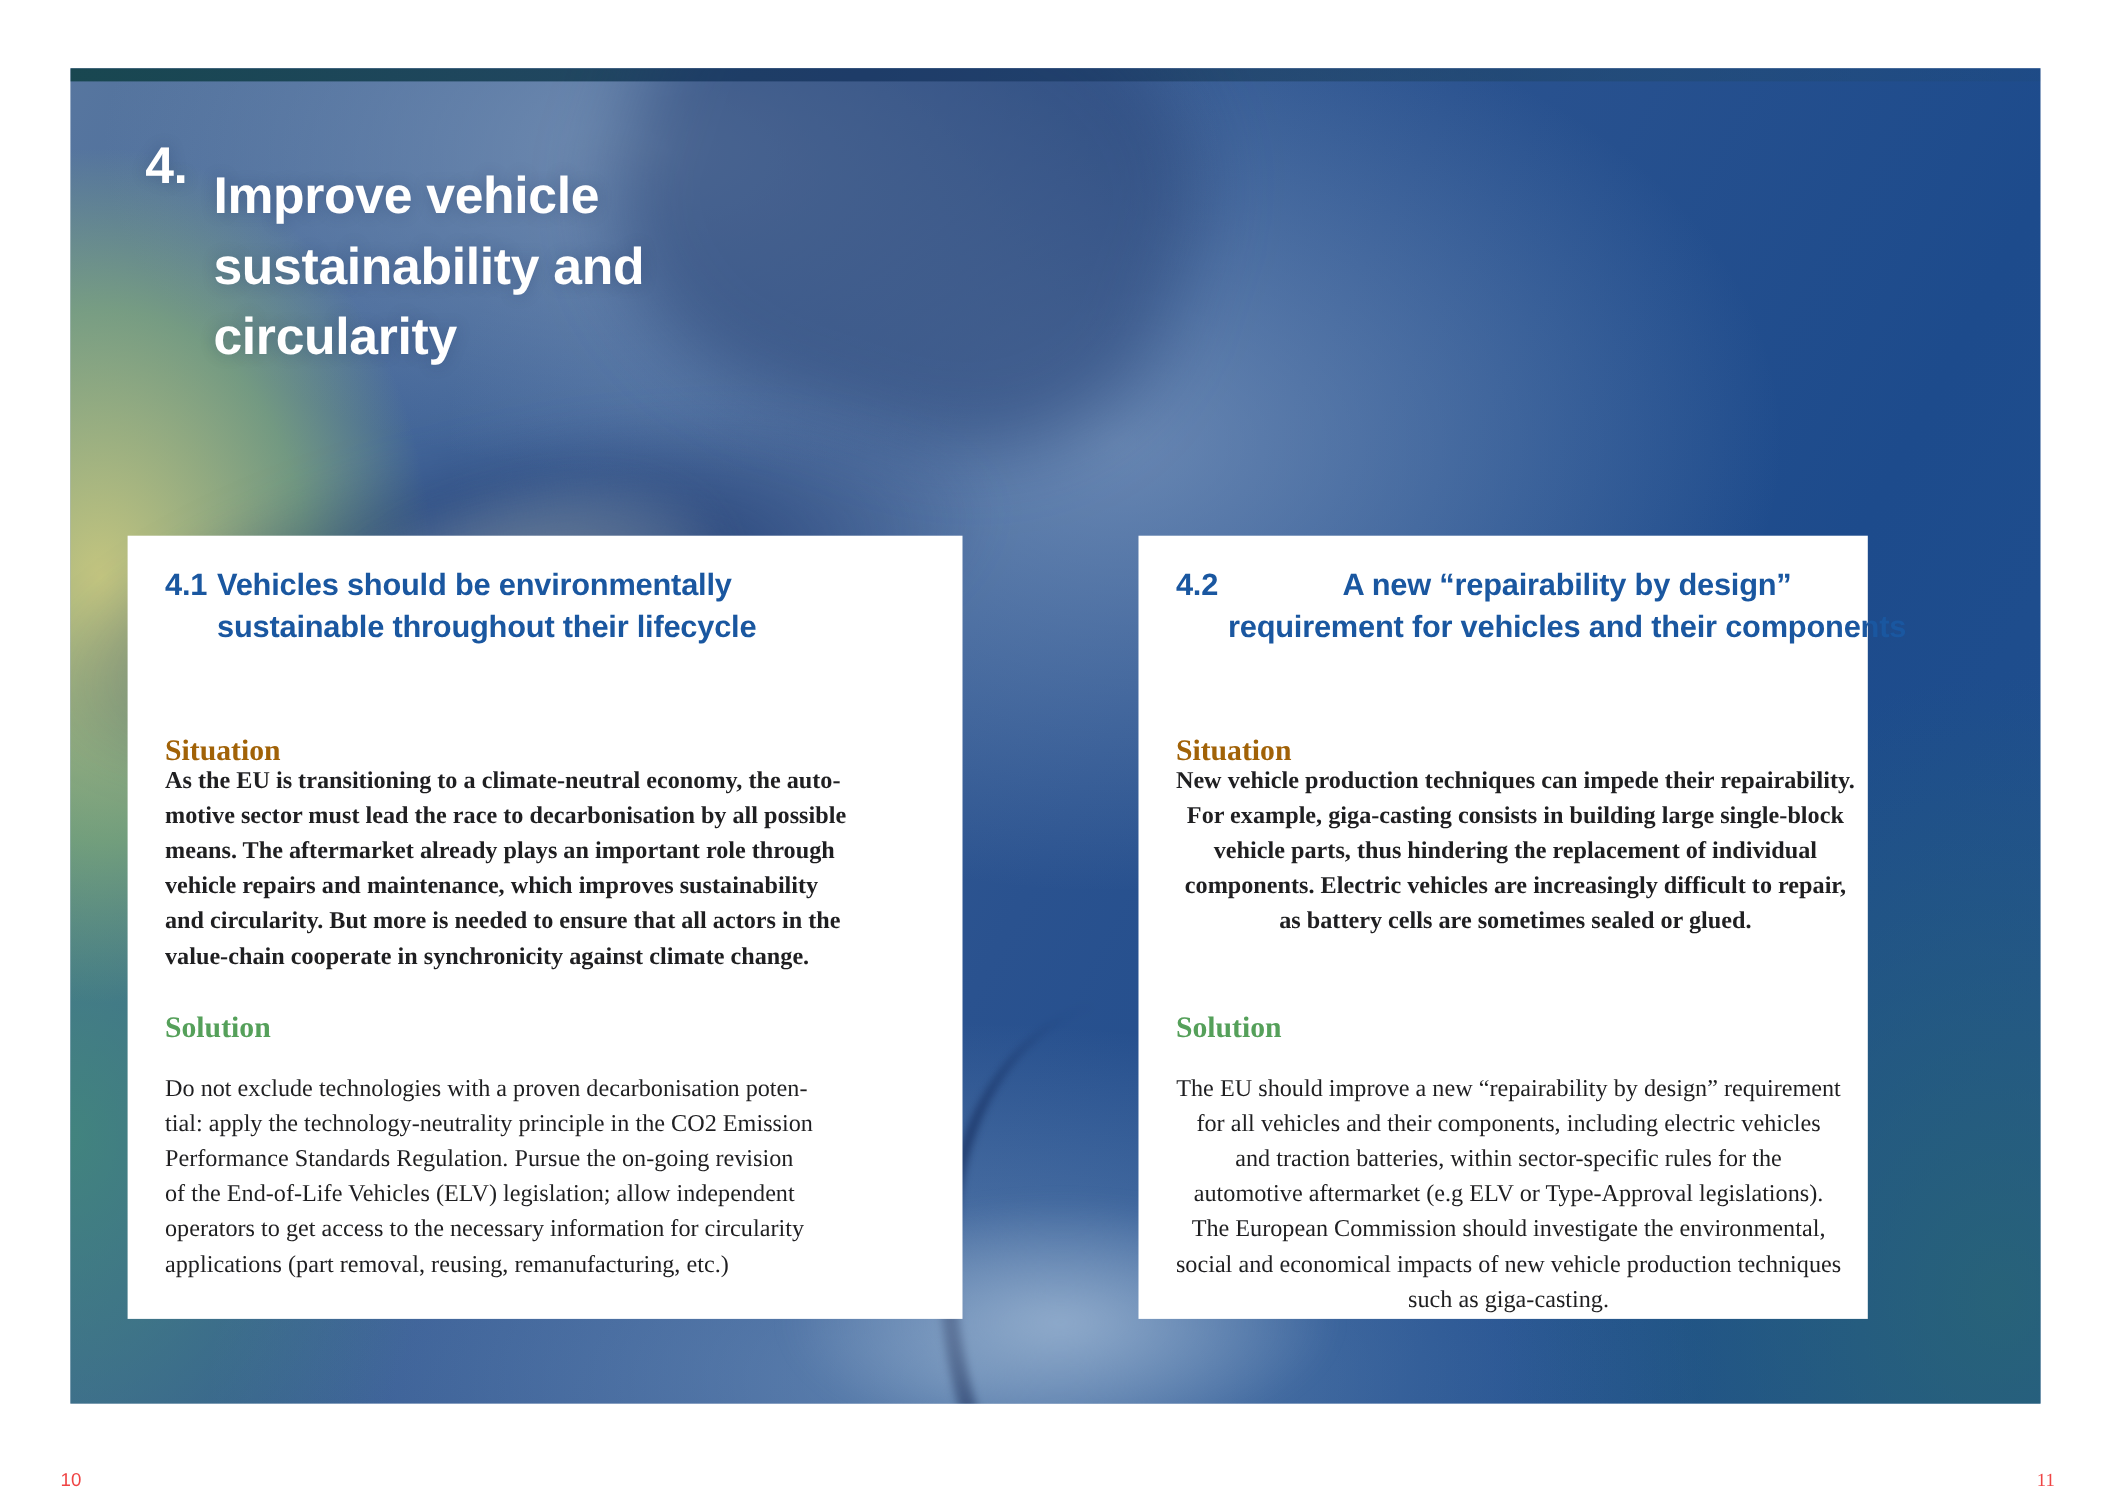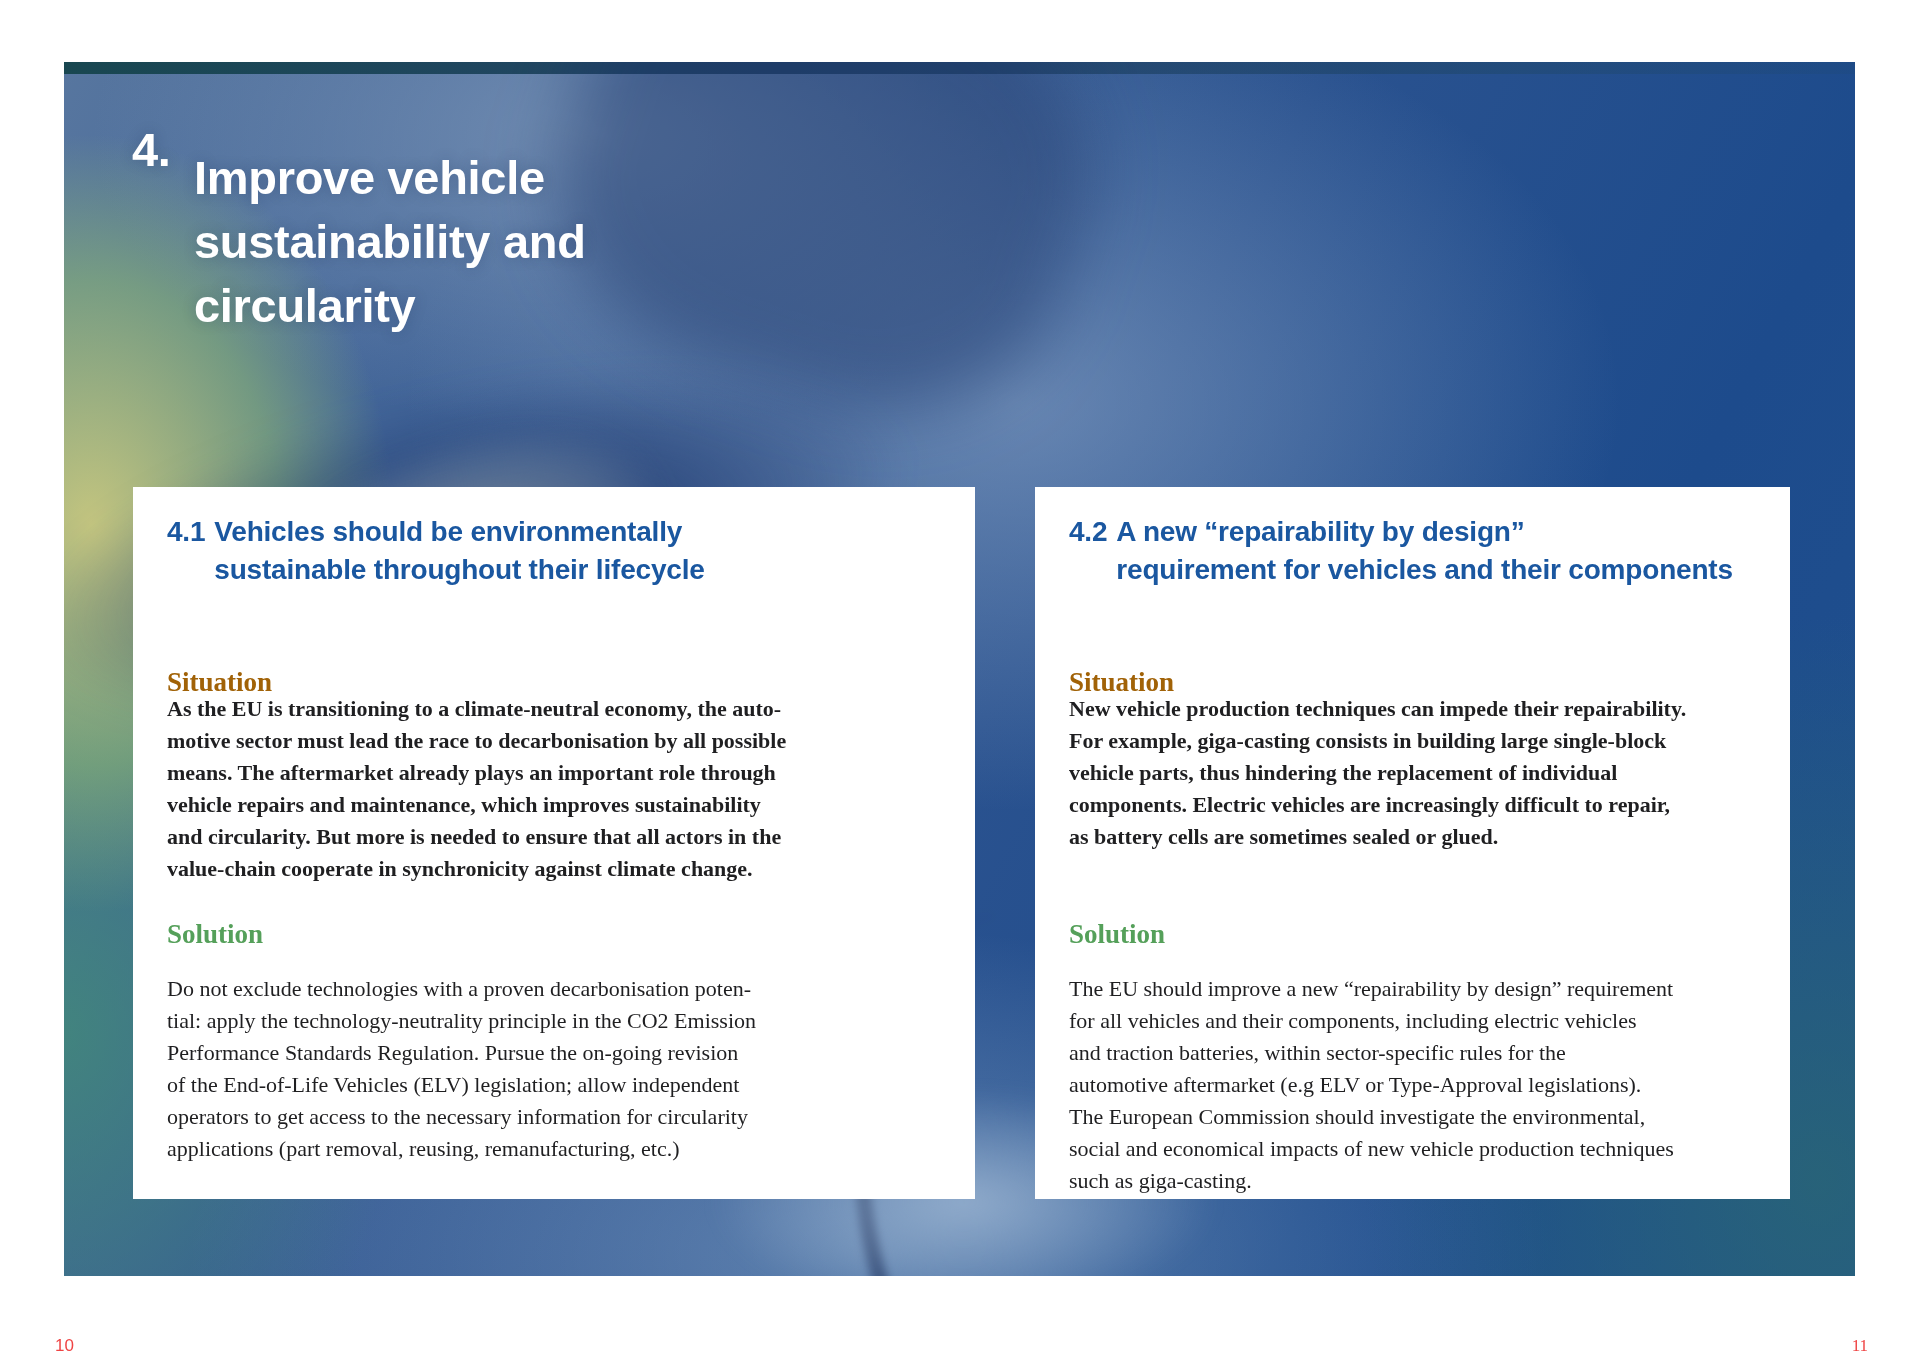--- a/index.html
+++ b/index.html
@@ -37,22 +37,22 @@
 
   
   .hero-title{position:absolute;left:68px;top:56px;display:flex;margin:0;
     color:#ffffff;font-size:47px;font-weight:bold;line-height:64px;letter-spacing:-0.3px;
     text-shadow:0 0 14px rgba(20,40,80,0.25);}
   .hero-title .num{width:62px;flex:0 0 auto;}
   .hero-title .rest{white-space:pre;margin-top:28px;}
 
   
   .card{position:absolute;top:425px;height:712px;background:#ffffff;}
-  .card-left{left:69px;width:842px;}
-  .card-right{left:971px;width:755px;}
+  .card-left{left:52px;width:759px;}
+  .card-right{left:971px;width:663px;text-align:center;}
 
   .card-title{position:absolute;left:34px;top:26px;display:flex;margin:0;
     color:#1a57a0;font-size:28px;font-weight:bold;line-height:38px;letter-spacing:-0.2px;}
   .card-title .cnum{margin-right:9px;flex:0 0 auto;}
   .card-title .ctext{white-space:pre;}
 
   .label{position:absolute;left:34px;margin:0;font-family:"Liberation Serif",serif;
     font-weight:bold;font-size:27px;line-height:30px;}
   .label-situation{top:148px;color:#a16207;margin-top:32px;}
   .label-solution{top:432px;color:#55a05a;}

